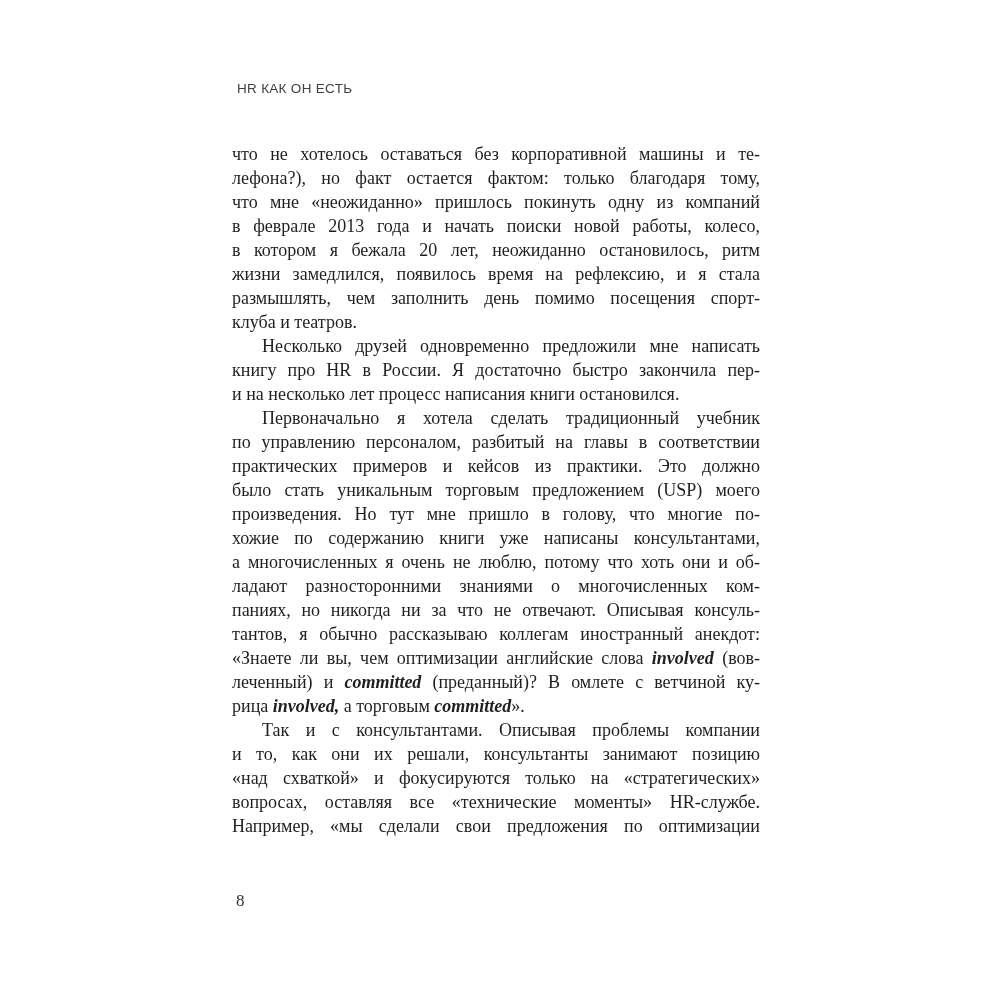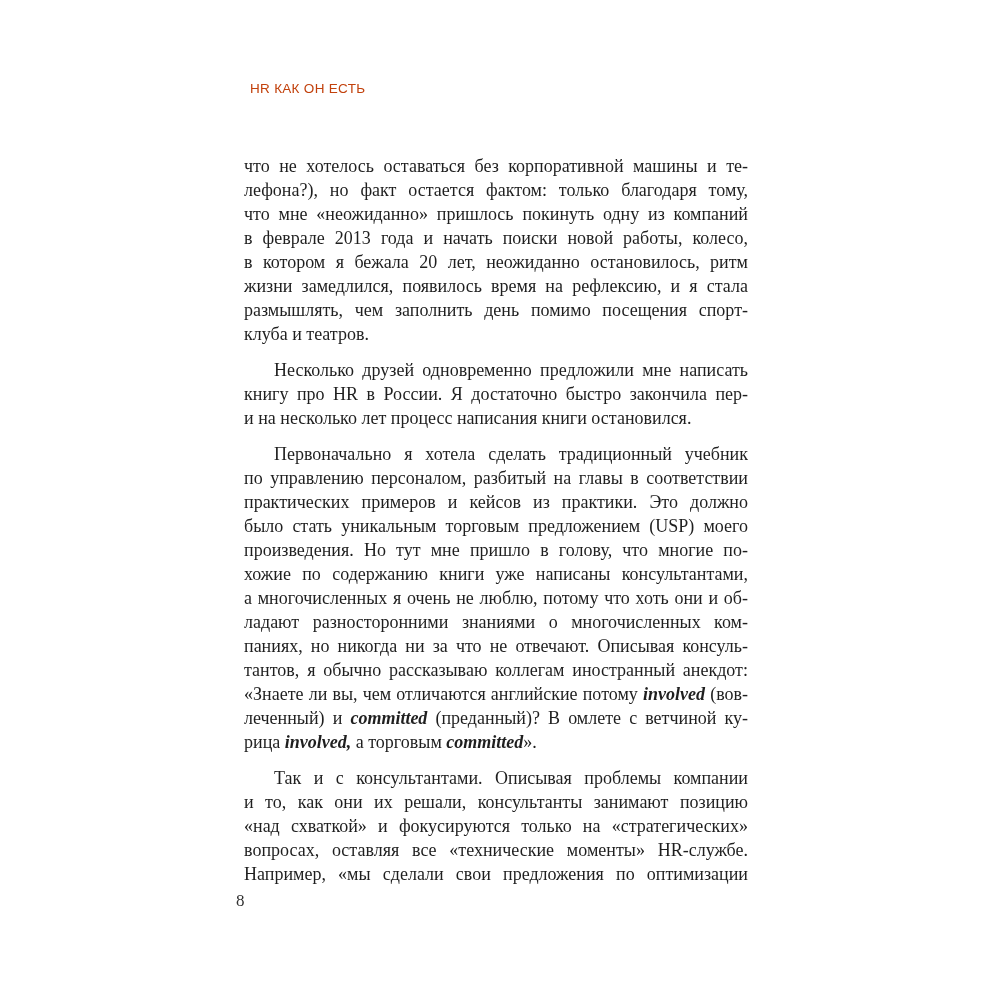--- a/index.html
+++ b/index.html
@@ -16,35 +16,34 @@
     font-family: "Liberation Serif", serif;
   }
   .running-header {
     position: absolute;
     left: 237px;
     top: 80px;
     font-family: "Liberation Sans", sans-serif;
     font-size: 13.5px;
     line-height: 18px;
     letter-spacing: 0.3px;
-    color: #c2410c;
+    color: #404040;
     font-weight: 500;
     white-space: nowrap;
-    margin-left: 13px;
   }
   .text-block {
     position: absolute;
     left: 232px;
     top: 142px;
     width: 528px;
     font-size: 18px;
     line-height: 24px;
     color: #1f1f1f;
   }
-  .para { margin: 12px; padding: 0; }
+  .para { margin: 0; padding: 0; }
   .line {
     height: 24px;
     text-align: justify;
     text-align-last: justify;
     white-space: normal;
   }
   .line.end {
     text-align: left;
     text-align-last: left;
   }
@@ -90,21 +89,21 @@
         <div class="line indent"><span>Первоначально я хотела сделать традиционный учебник</span></div>
         <div class="line"><span>по управлению персоналом, разбитый на главы в соответствии</span></div>
         <div class="line"><span>практических примеров и кейсов из практики. Это должно</span></div>
         <div class="line"><span>было стать уникальным торговым предложением (USP) моего</span></div>
         <div class="line"><span>произведения. Но тут мне пришло в голову, что многие по-</span></div>
         <div class="line"><span>хожие по содержанию книги уже написаны консультантами,</span></div>
         <div class="line"><span>а многочисленных я очень не люблю, потому что хоть они и об-</span></div>
         <div class="line"><span>ладают разносторонними знаниями о многочисленных ком-</span></div>
         <div class="line"><span>паниях, но никогда ни за что не отвечают. Описывая консуль-</span></div>
         <div class="line"><span>тантов, я обычно рассказываю коллегам иностранный анекдот:</span></div>
-        <div class="line"><span>«Знаете ли вы, чем отличаются английские потому </span><span class="em">involved</span><span> (вов-</span></div>
+        <div class="line"><span>«Знаете ли вы, чем оптимизации английские слова </span><span class="em">involved</span><span> (вов-</span></div>
         <div class="line"><span>леченный) и </span><span class="em">committed</span><span> (преданный)? В омлете с ветчиной ку-</span></div>
         <div class="line end"><span>рица </span><span class="em">involved,</span><span> а торговым </span><span class="em">committed</span><span>».</span></div>
       </div>
       <div class="para">
         <div class="line indent"><span>Так и с консультантами. Описывая проблемы компании</span></div>
         <div class="line"><span>и то, как они их решали, консультанты занимают позицию</span></div>
         <div class="line"><span>«над схваткой» и фокусируются только на «стратегических»</span></div>
         <div class="line"><span>вопросах, оставляя все «технические моменты» HR-службе.</span></div>
         <div class="line"><span>Например, «мы сделали свои предложения по оптимизации</span></div>
       </div>

